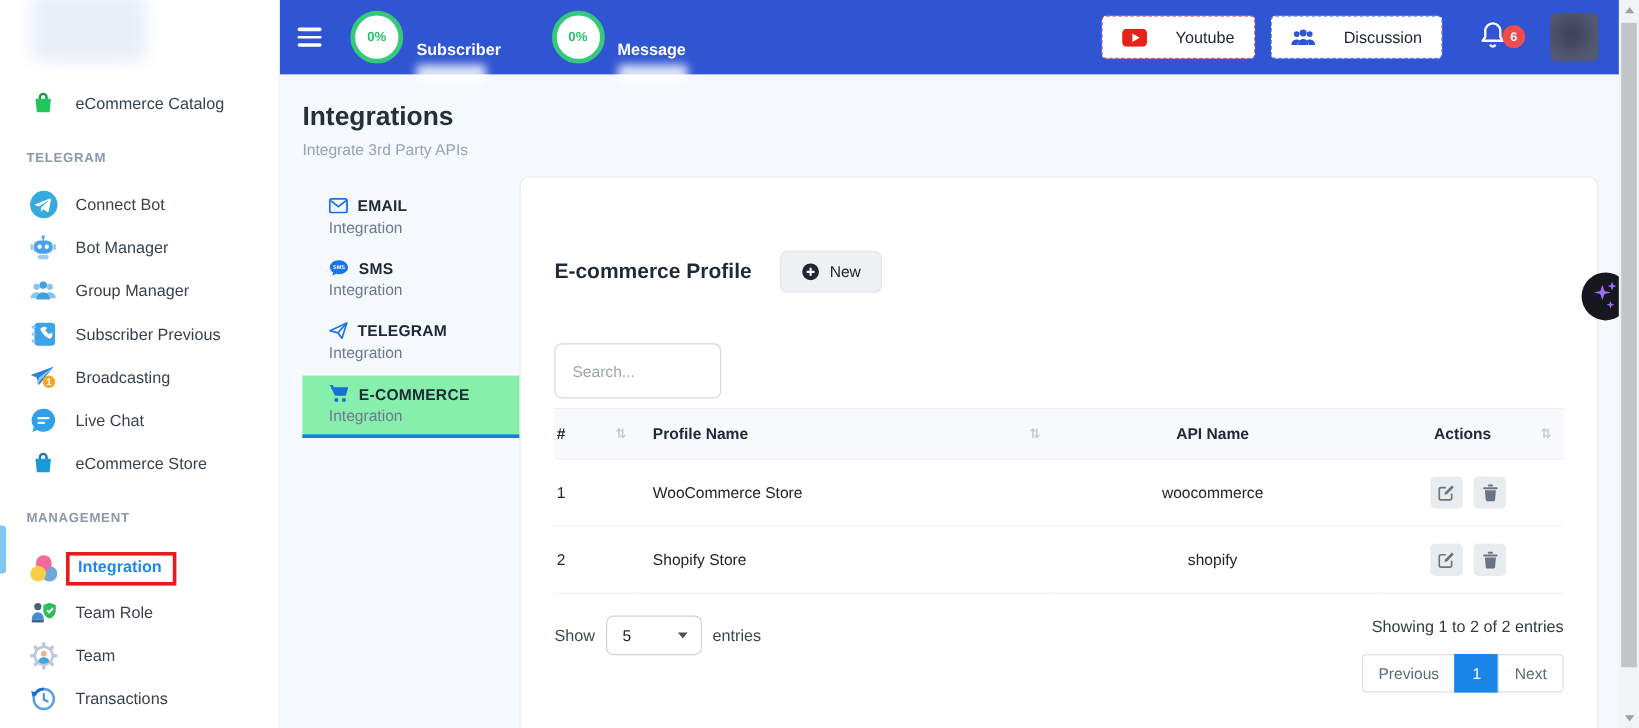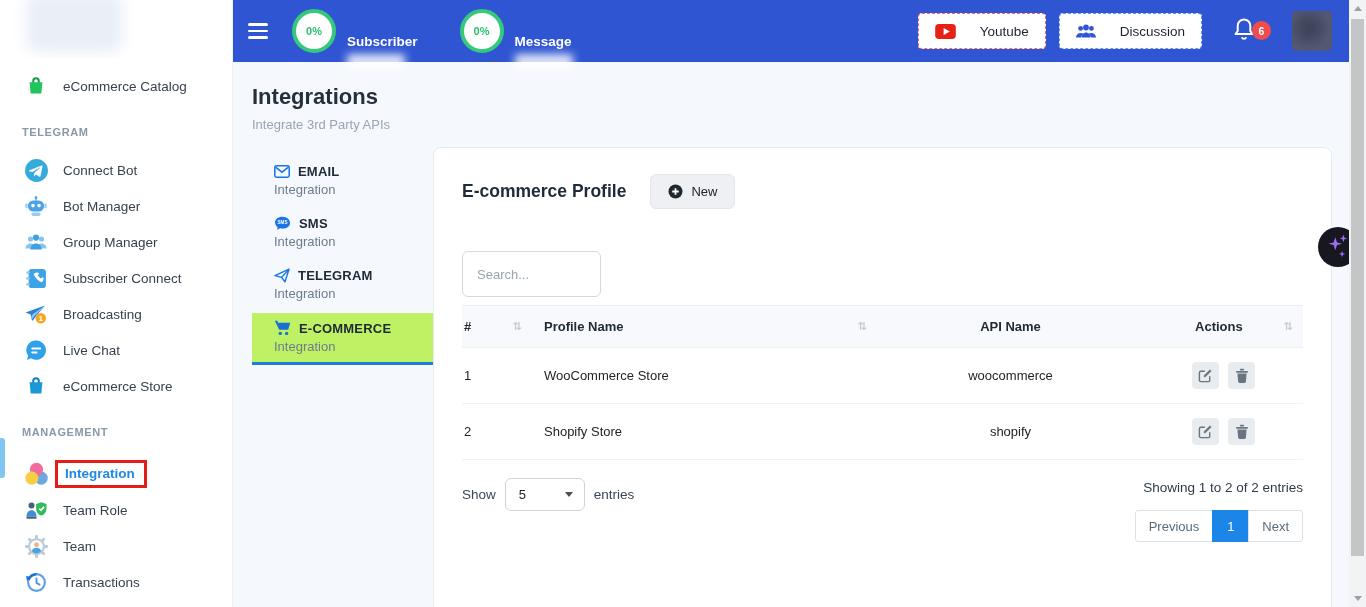--- a/index.html
+++ b/index.html
@@ -42,28 +42,28 @@
 
   
   .main { position:absolute; left:233px; top:62px; right:0; bottom:0; background:#f5f8fd; padding:22px 0 0 19px; z-index:1; }
   .page-title { font-size:22px; font-weight:bold; color:#26303b; }
   .page-subtitle { font-size:13px; color:#9aa4b2; margin-top:7px; }
   .content { display:flex; margin-top:15px; align-items:flex-start; }
 
   
   .subnav { width:181px; padding-top:10px; flex:0 0 181px; }
   .sn-item { padding:7px 0 8px 22px; margin-bottom:4px; cursor:pointer; }
-  .sn-item.active { background:#bef264; border-bottom:3px solid #1d7ce1; }
+  .sn-item.active { background:#86efac; border-bottom:3px solid #1d7ce1; }
   .sn-top { display:flex; align-items:center; gap:8px;text-align:center; }
   .sn-title { font-size:13px; font-weight:bold; color:#212b36; letter-spacing:.2px; }
   .sn-sub { font-size:13px; color:#6e7b8e; margin-top:3px; }
 
   
   .card { flex:1; margin-right:34px; background:#fff; border:1px solid #e7ebf0; border-radius:8px; padding:26px 28px; min-height:472px; }
-  .card-head { display:flex; align-items:center; gap:24px; }
+  .card-head { display:flex; align-items:center; gap:24px;margin-top:35px; }
   .panel-heading { font-size:17.5px; font-weight:bold; color:#1f2b38; }
   .new-btn { display:flex; align-items:center; gap:8px; background:#eef0f3; border:1px solid #e3e6ea; border-radius:6px; padding:9px 17px; font-size:13px; color:#212529; cursor:pointer; }
   .search-input { margin-top:42px; width:139px; height:46px; border:1px solid #d3d9e0; border-radius:6px; padding:0 14px; font-size:13px; color:#333; outline:none; display:block; background:#fff; }
   .search-input::placeholder { color:#9aa5b1; }
 
   table.data { width:100%; border-collapse:collapse; margin-top:8px; }
   table.data th { background:#f8f9fc; border-top:1px solid #eceff4; border-bottom:1px solid #eceff4; font-size:13px; font-weight:bold; color:#212b36; text-align:left; padding:13px 10px 13px 2px; }
   table.data th.c, table.data td.c { text-align:center; }
   table.data td { font-size:13px; color:#212529; padding:14px 10px 14px 2px; border-bottom:1px solid #eef1f5; }
   .col1 { width:70px; } .col2 { width:345px; } .col3 { width:275px; } .col4 { width:auto; }
@@ -160,21 +160,21 @@
   <div class="nav-item">
     <span class="nicon">
       <svg width="23" height="23" viewBox="0 0 22 22">
           <rect x="3.5" y="1.8" width="16.5" height="18.4" rx="3" fill="#3da3e8"></rect>
           <rect x="1.2" y="4" width="3.4" height="2.6" rx="1.3" fill="#8fcaf1"></rect>
           <rect x="1.2" y="9.6" width="3.4" height="2.6" rx="1.3" fill="#8fcaf1"></rect>
           <rect x="1.2" y="15.2" width="3.4" height="2.6" rx="1.3" fill="#8fcaf1"></rect>
           <path d="M8.2 6.8c1.8-2 3.9-2.1 5.4-.7l-1.4 2 2.9 2.9 2-1.4c1.4 1.6.8 3.6-1.1 5.1-2.9-.9-6.4-4.4-7.8-7.9z" fill="#fff"></path>
         </svg>
     </span>
-    <span class="nlabel">Subscriber Connect</span>
+    <span class="nlabel">Subscriber Previous</span>
   </div>
 
   <div class="nav-item">
     <span class="nicon">
       <svg width="25" height="23" viewBox="0 0 25 23">
           <path d="M1.5 9.5L21 2.5l-8 9.5-4.5 6-2-6.5z" fill="#2c83d6"></path>
           <path d="M21 2.5L8.5 11.5l-2 6.5 3.6-4.5z" fill="#8ec7f2"></path>
           <circle cx="16.8" cy="15.2" r="5.2" fill="#f5a623"></circle>
           <text x="16.8" y="18.1" font-size="8" fill="#fff" text-anchor="middle" font-weight="bold">1</text>
         </svg>

